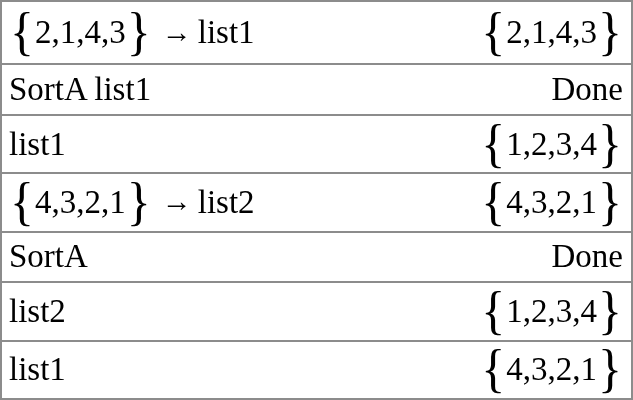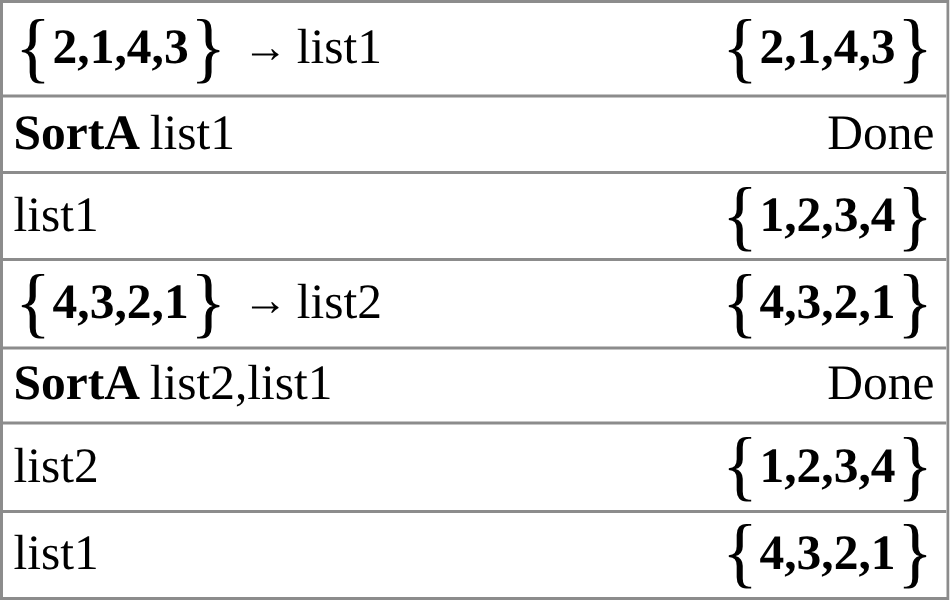--- a/index.html
+++ b/index.html
@@ -36,21 +36,21 @@
     display: flex;
     align-items: center;
     white-space: pre;
     font-size: 33px;
     line-height: 1;
   }
   .result {
     justify-content: flex-end;
   }
   .seg { display: inline-block; }
-  .seg.normal { font-style: normal; font-weight: bold; }
+  .seg.normal { font-style: normal; }
   .seg.italic { }
   .seg.brace {
     font-size: 50px;
     line-height: 0.9;
     font-weight: 400;
     transform: scaleY(1.04);
     padding: 0 1px;
     position: relative;
     top: -1px;
   }
@@ -75,21 +75,21 @@
     </div>
     <div class="row" style="flex-grow: 57;">
       <div class="expr"><span class="seg italic">list1</span></div>
       <div class="result"><span class="seg brace">{</span><span class="seg normal">1,2,3,4</span><span class="seg brace">}</span></div>
     </div>
     <div class="row" style="flex-grow: 57;">
       <div class="expr"><span class="seg brace">{</span><span class="seg normal">4,3,2,1</span><span class="seg brace">}</span><span class="seg arrow">→</span><span class="seg italic">list2</span></div>
       <div class="result"><span class="seg brace">{</span><span class="seg normal">4,3,2,1</span><span class="seg brace">}</span></div>
     </div>
     <div class="row" style="flex-grow: 49;">
-      <div class="expr"><span class="seg normal">SortA </span><span class="seg italic">list2,list1</span></div>
+      <div class="expr"><span class="seg normal">SortA </span></div>
       <div class="result"><span class="seg italic">Done</span></div>
     </div>
     <div class="row" style="flex-grow: 57;">
       <div class="expr"><span class="seg italic">list2</span></div>
       <div class="result"><span class="seg brace">{</span><span class="seg normal">1,2,3,4</span><span class="seg brace">}</span></div>
     </div>
     <div class="row" style="flex-grow: 57;">
       <div class="expr"><span class="seg italic">list1</span></div>
       <div class="result"><span class="seg brace">{</span><span class="seg normal">4,3,2,1</span><span class="seg brace">}</span></div>
     </div>

